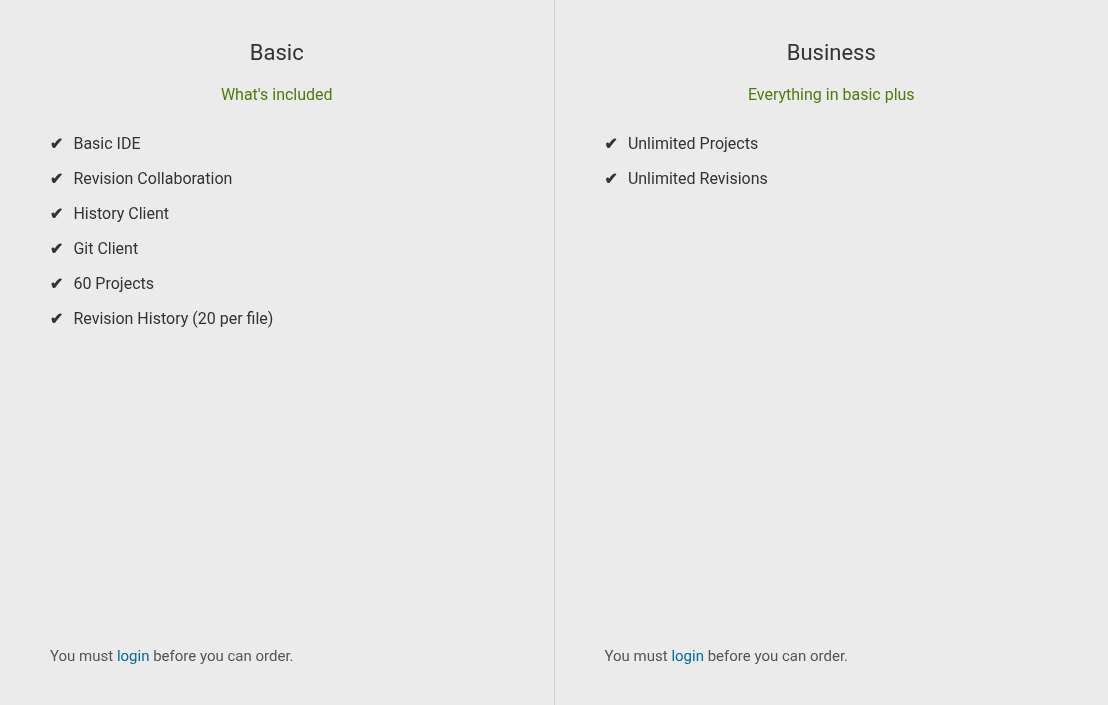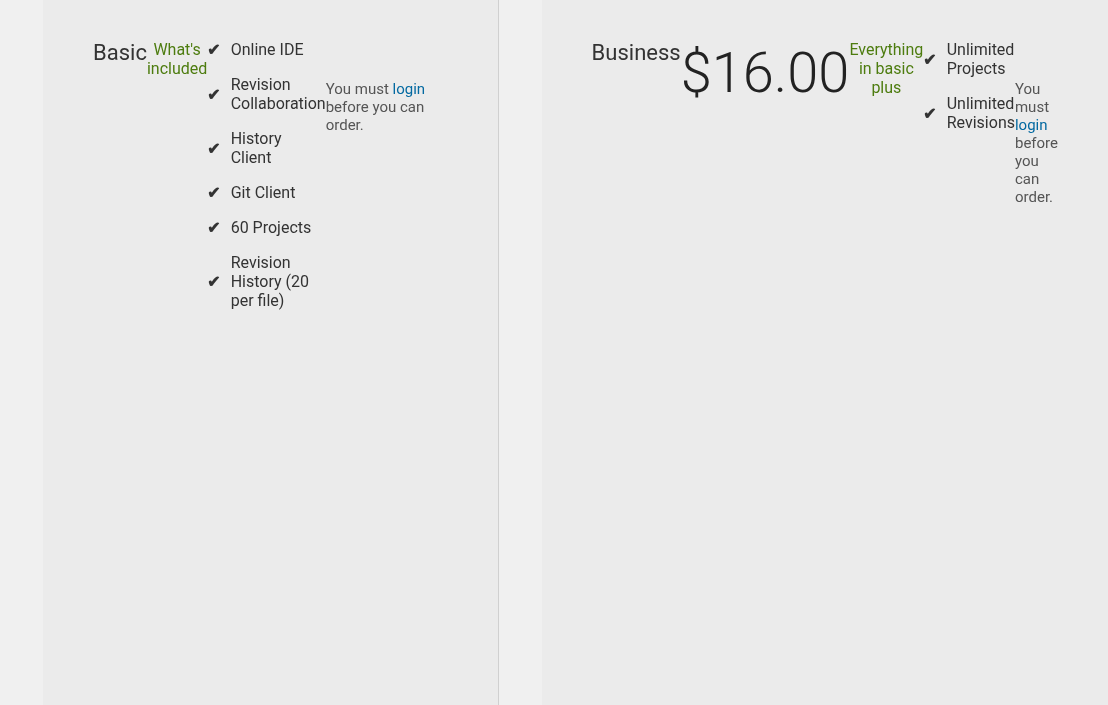--- a/index.html
+++ b/index.html
@@ -22,23 +22,22 @@
       display: flex;
       width: 100%;
       height: 705px;
     }
 
     .plan-card {
       flex: 1;
       background-color: #ebebeb;
       padding: 40px 50px;
       display: flex;
-      flex-direction: row;
+      flex-direction: column;
       border-right: 1px solid #d0d0d0;
-      margin-left: 43px;
     }
 
     .plan-card:last-child {
       border-right: none;
     }
 
     .plan-name {
       font-size: 22px;
       font-weight: 400;
       color: #333;
@@ -97,21 +96,21 @@
 </head>
 <body>
 
 <div class="plans-container">
 <div class="plan-card">
       <div class="plan-name">Basic</div>
       <div class="plan-subtitle">What's included</div>
       <ul class="features-list">
         <li>
           <span class="check-icon">✔</span>
-          <span>Online IDE</span>
+          <span>Basic IDE</span>
         </li>
         <li>
           <span class="check-icon">✔</span>
           <span>Revision Collaboration</span>
         </li>
         <li>
           <span class="check-icon">✔</span>
           <span>History Client</span>
         </li>
         <li>
@@ -124,21 +123,20 @@
         </li>
         <li>
           <span class="check-icon">✔</span>
           <span>Revision History (20 per file)</span>
         </li>
       </ul>
       <div class="order-text">You must <a class="login-link" href="#">login</a> before you can order.</div>
     </div>
     <div class="plan-card">
       <div class="plan-name">Business</div>
-      <div class="plan-price">$16.00</div>
       <div class="plan-subtitle">Everything in basic plus</div>
       <ul class="features-list">
         <li>
           <span class="check-icon">✔</span>
           <span>Unlimited Projects</span>
         </li>
         <li>
           <span class="check-icon">✔</span>
           <span>Unlimited Revisions</span>
         </li>

